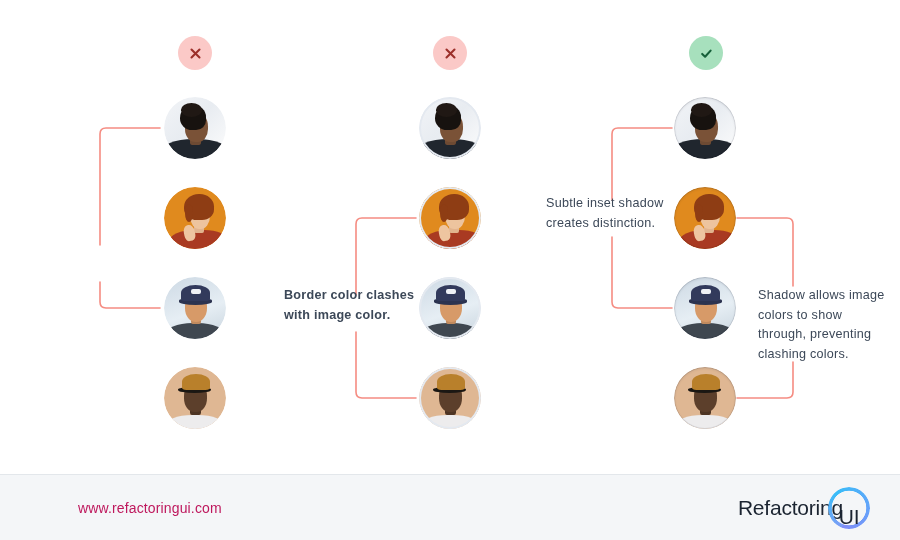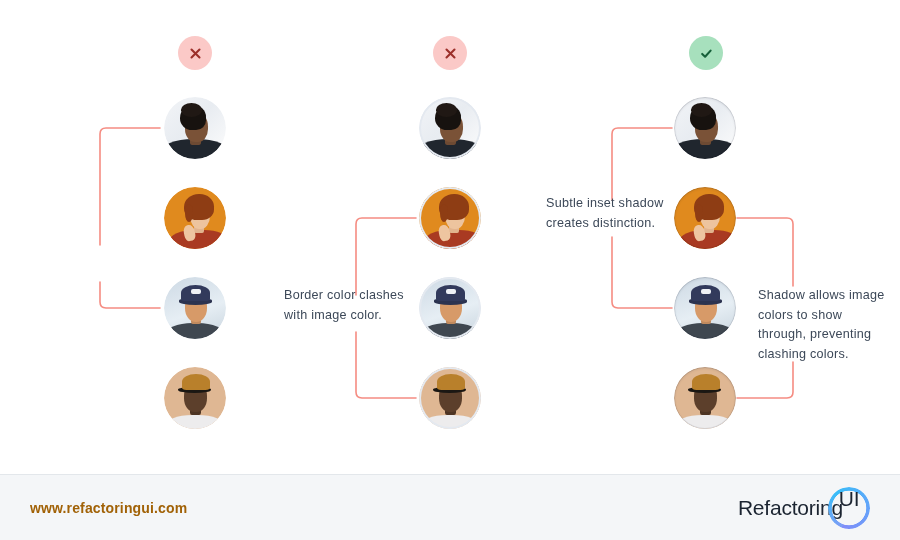--- a/index.html
+++ b/index.html
@@ -94,24 +94,24 @@
 
   
   #footer {
     position:absolute; left:0; right:0; bottom:0; height:66px;
     background:#f4f6f8;
     border-top:1px solid #e3e7eb;
     display:flex; align-items:center; justify-content:space-between;
     padding: 0 30px;
     box-sizing: border-box;
   }
-  #site-url { color:#a16207; font-size:14px; font-weight:bold; letter-spacing:0.01em; }
+  #site-url { color:#be185d; font-size:14px; font-weight:normal; letter-spacing:0.01em;margin-left:48px; }
   #logo { display:flex; align-items:center; }
   #logo .word { color:#1b2431; font-size:21px; letter-spacing:-0.01em; }
-  #logo .mark { position:relative; margin-left:-15px; width:42px; height:42px; display:flex; align-items:flex-start; justify-content:center; }
+  #logo .mark { position:relative; margin-left:-15px; width:42px; height:42px; display:flex; align-items:flex-end; justify-content:center; }
   #logo .mark .ringg { position:absolute; inset:0; border-radius:50%; background: conic-gradient(from 200deg, #7f9cf5, #38bdf8, #60a5fa, #818cf8); -webkit-mask: radial-gradient(circle, transparent 17px, #000 17.6px); mask: radial-gradient(circle, transparent 17px, #000 17.6px); }
   #logo .mark .ui { position:relative; color:#1b2431; font-size:21px; letter-spacing:-0.01em; }
 </style>
 </head>
 <body>
 
 <div id="stage">
 
   <svg id="wires" width="900" height="540" viewBox="0 0 900 540" fill="none">
     <g stroke="#f58c82" stroke-width="1.6" fill="none" stroke-linecap="round" stroke-linejoin="round">
@@ -238,21 +238,21 @@
           <div class="torso"></div>
           <div class="neck"></div>
           <div class="head"></div>
           <div class="capbrim"></div>
           <div class="cap"></div>
         </div>
       </div>
     <div class="ring"></div>
   </div>
 
-  <div class="caption" style="left:284px; top:286px; width:140px;">Border color clashes with image color.</div>
+  <div class="caption" style="left:284px; top:286px; width:140px;font-weight:bold;">Border color clashes with image color.</div>
 
   <div class="badge good" style="left:689px; top:36px;">
     <svg width="15" height="15" viewBox="0 0 15 15">
       <path d="M3.2 7.9 L6.1 10.7 L11.6 4.6" stroke="#16603a" stroke-width="2.1" fill="none" stroke-linecap="round" stroke-linejoin="round"></path>
     </svg>
   </div>
 
   <div class="avatar inset" style="left:674px; top:97px;">
     <div class="face">
         <div class="ph p1">

